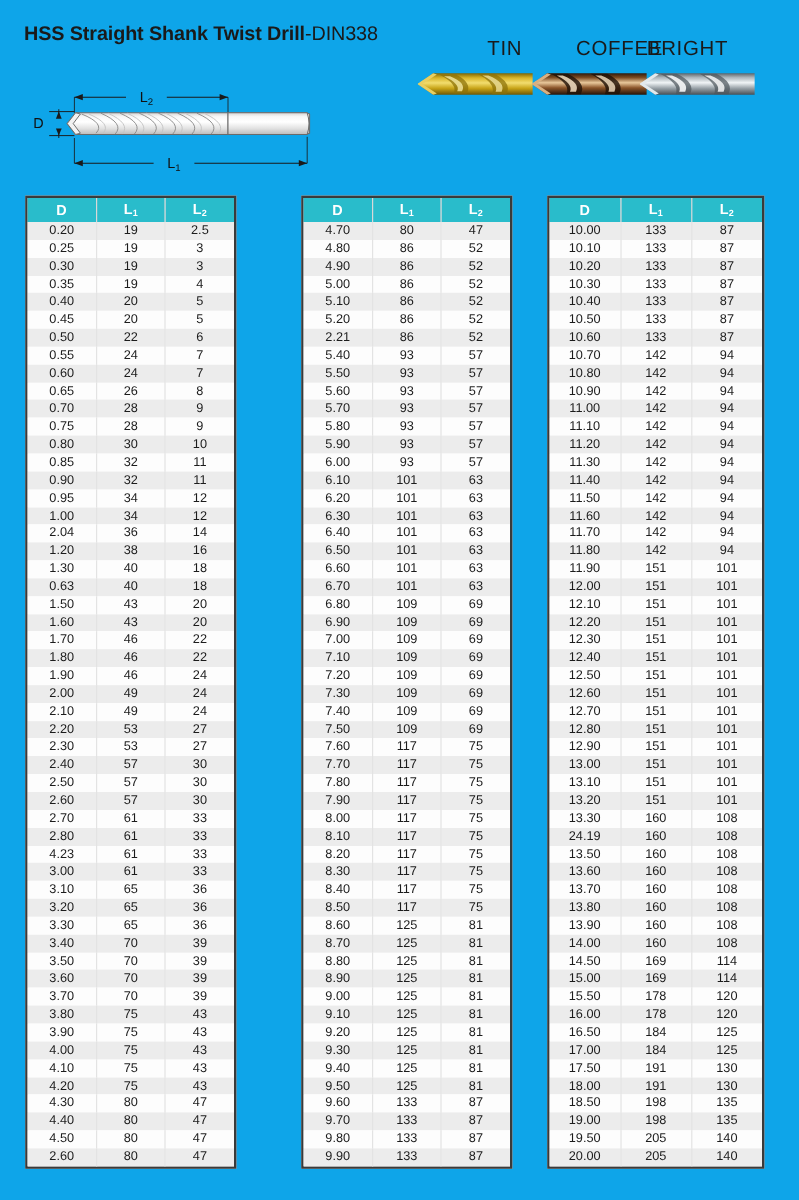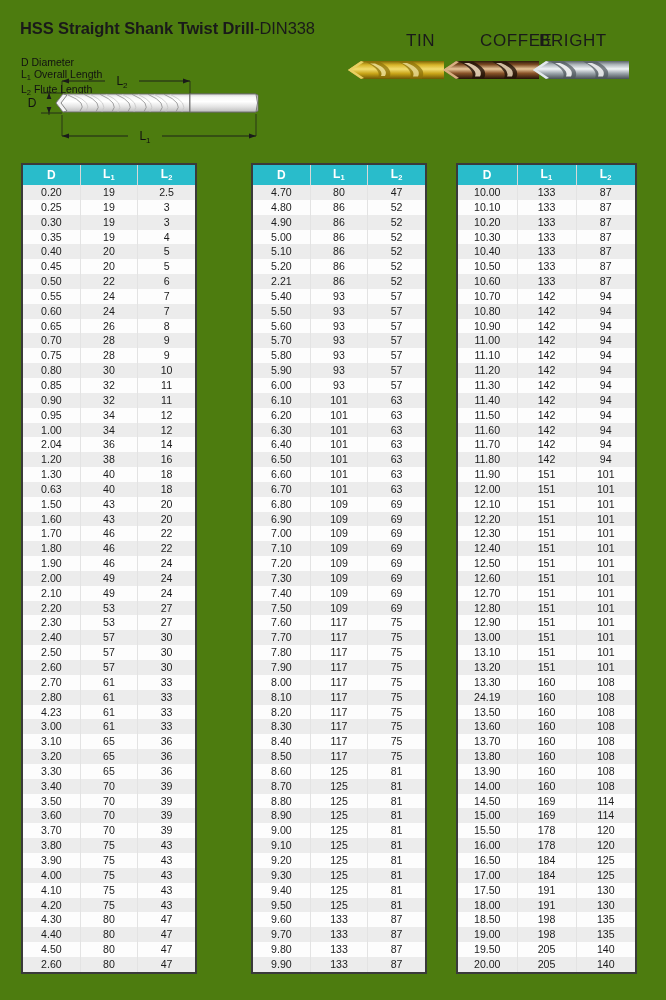--- a/index.html
+++ b/index.html
@@ -7,21 +7,21 @@
     margin: 0; padding: 0;
     width: 666px; height: 1000px;
     background: #ffffff;
     font-family: "Liberation Sans", sans-serif;
     color: #1a1a1a;
     overflow: hidden;
   }
   #page {
     position: relative;
     width: 666px; height: 1000px;
-    background: #4d7c0f;
+    background: #0ea5e9;
   }
 
   
   #title {
     position: absolute;
     left: 20px; top: 19px;
     font-size: 16.5px;
     letter-spacing: -0.1px;
     white-space: nowrap;
   }
@@ -112,25 +112,20 @@
 </style>
 </head>
 <body>
 
 <div id="page">
 
   <div id="title">
     <span class="strong">HSS Straight Shank Twist Drill</span><span class="light">-DIN338</span>
   </div>
 
-  <div id="legend">
-    <div class="lrow">D Diameter</div>
-    <div class="lrow"><span>L</span><sub>1</sub><span> Overall Length</span></div>
-    <div class="lrow"><span>L</span><sub>2</sub><span> Flute Length</span></div>
-  </div>
 
   <div class="finish-label" id="lbl-tin">TIN</div>
   <div class="finish-label" id="lbl-coffee">COFFEE</div>
   <div class="finish-label" id="lbl-bright">BRIGHT</div>
 
   <div class="bit" id="bit-tin">
     <svg viewBox="0 0 96 26" width="96" height="26" preserveAspectRatio="none">
       <defs>
         <linearGradient id="gtin" x1="0" y1="0" x2="0" y2="1">
           <stop offset="0%" stop-color="#7d6505"></stop>

